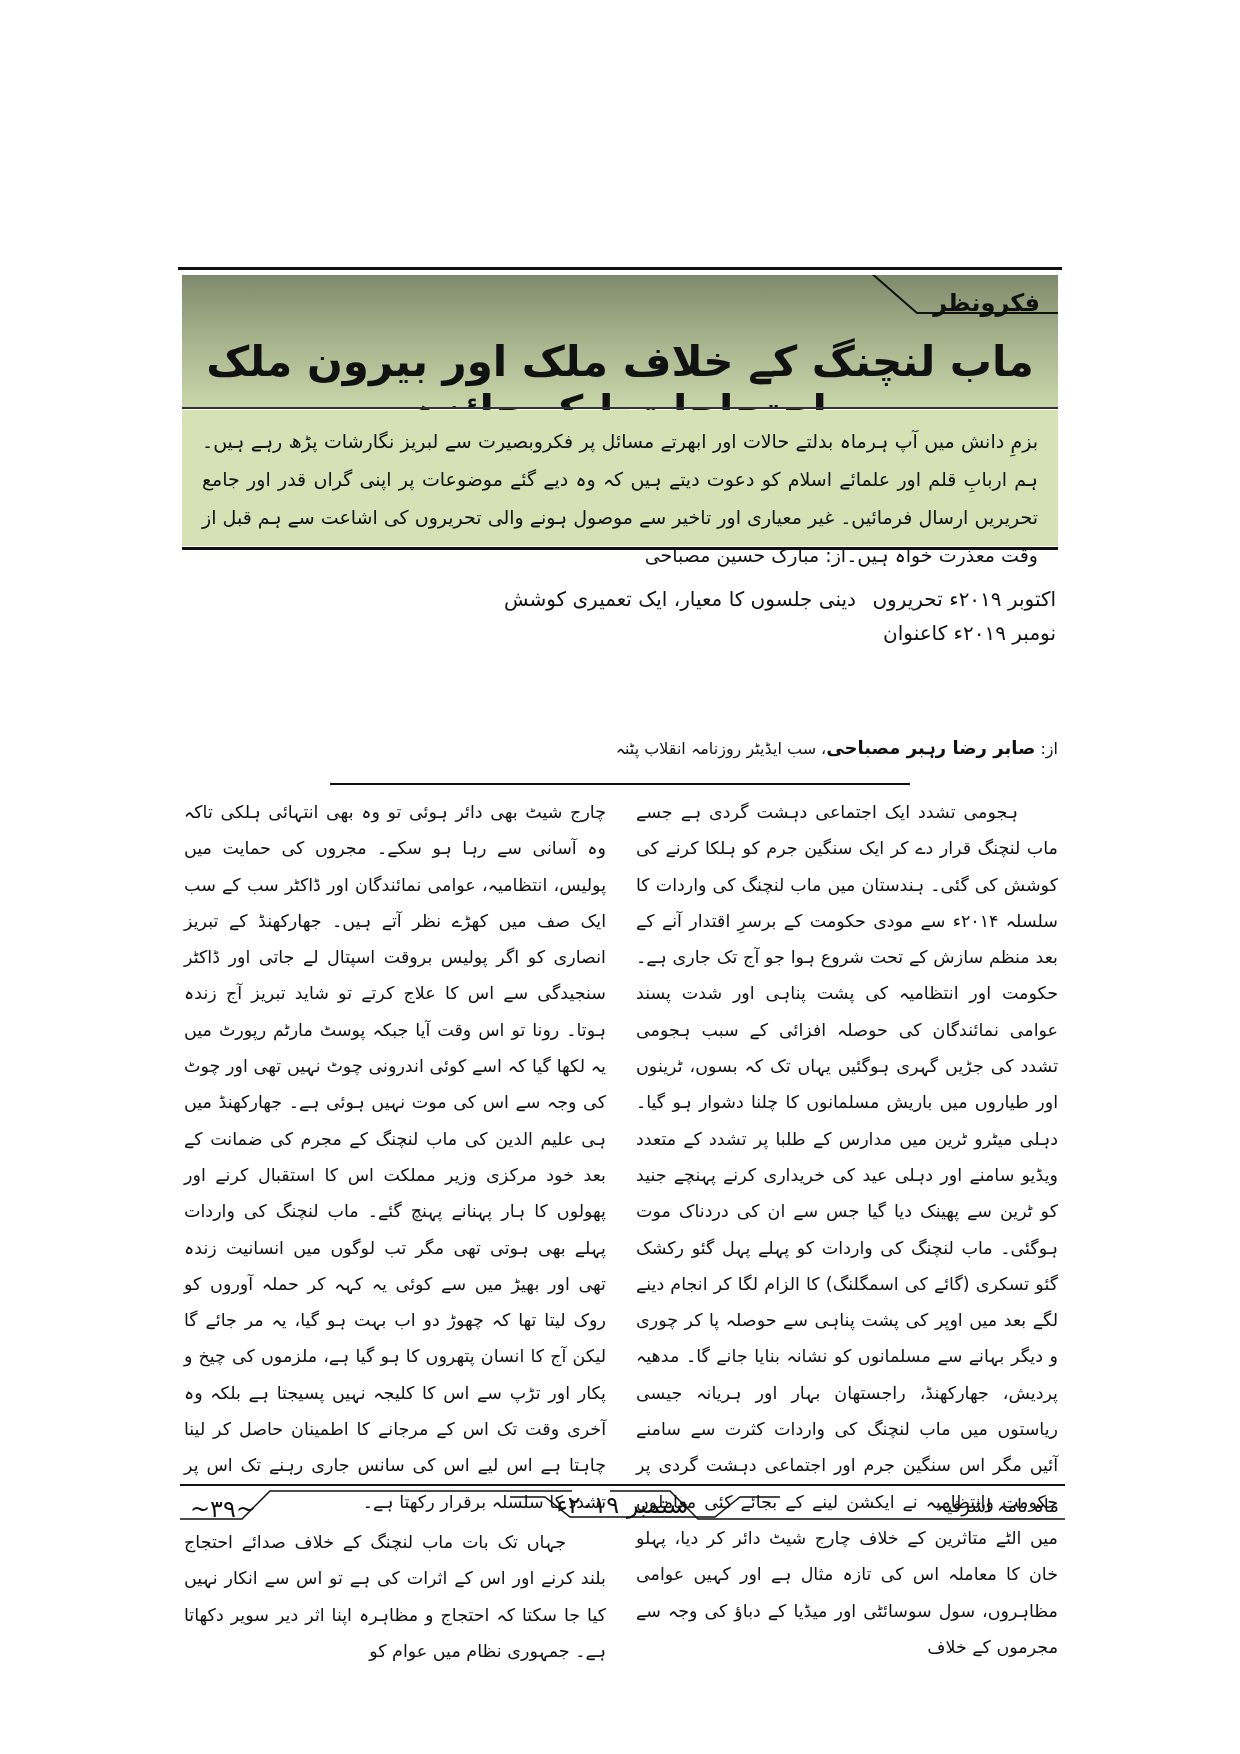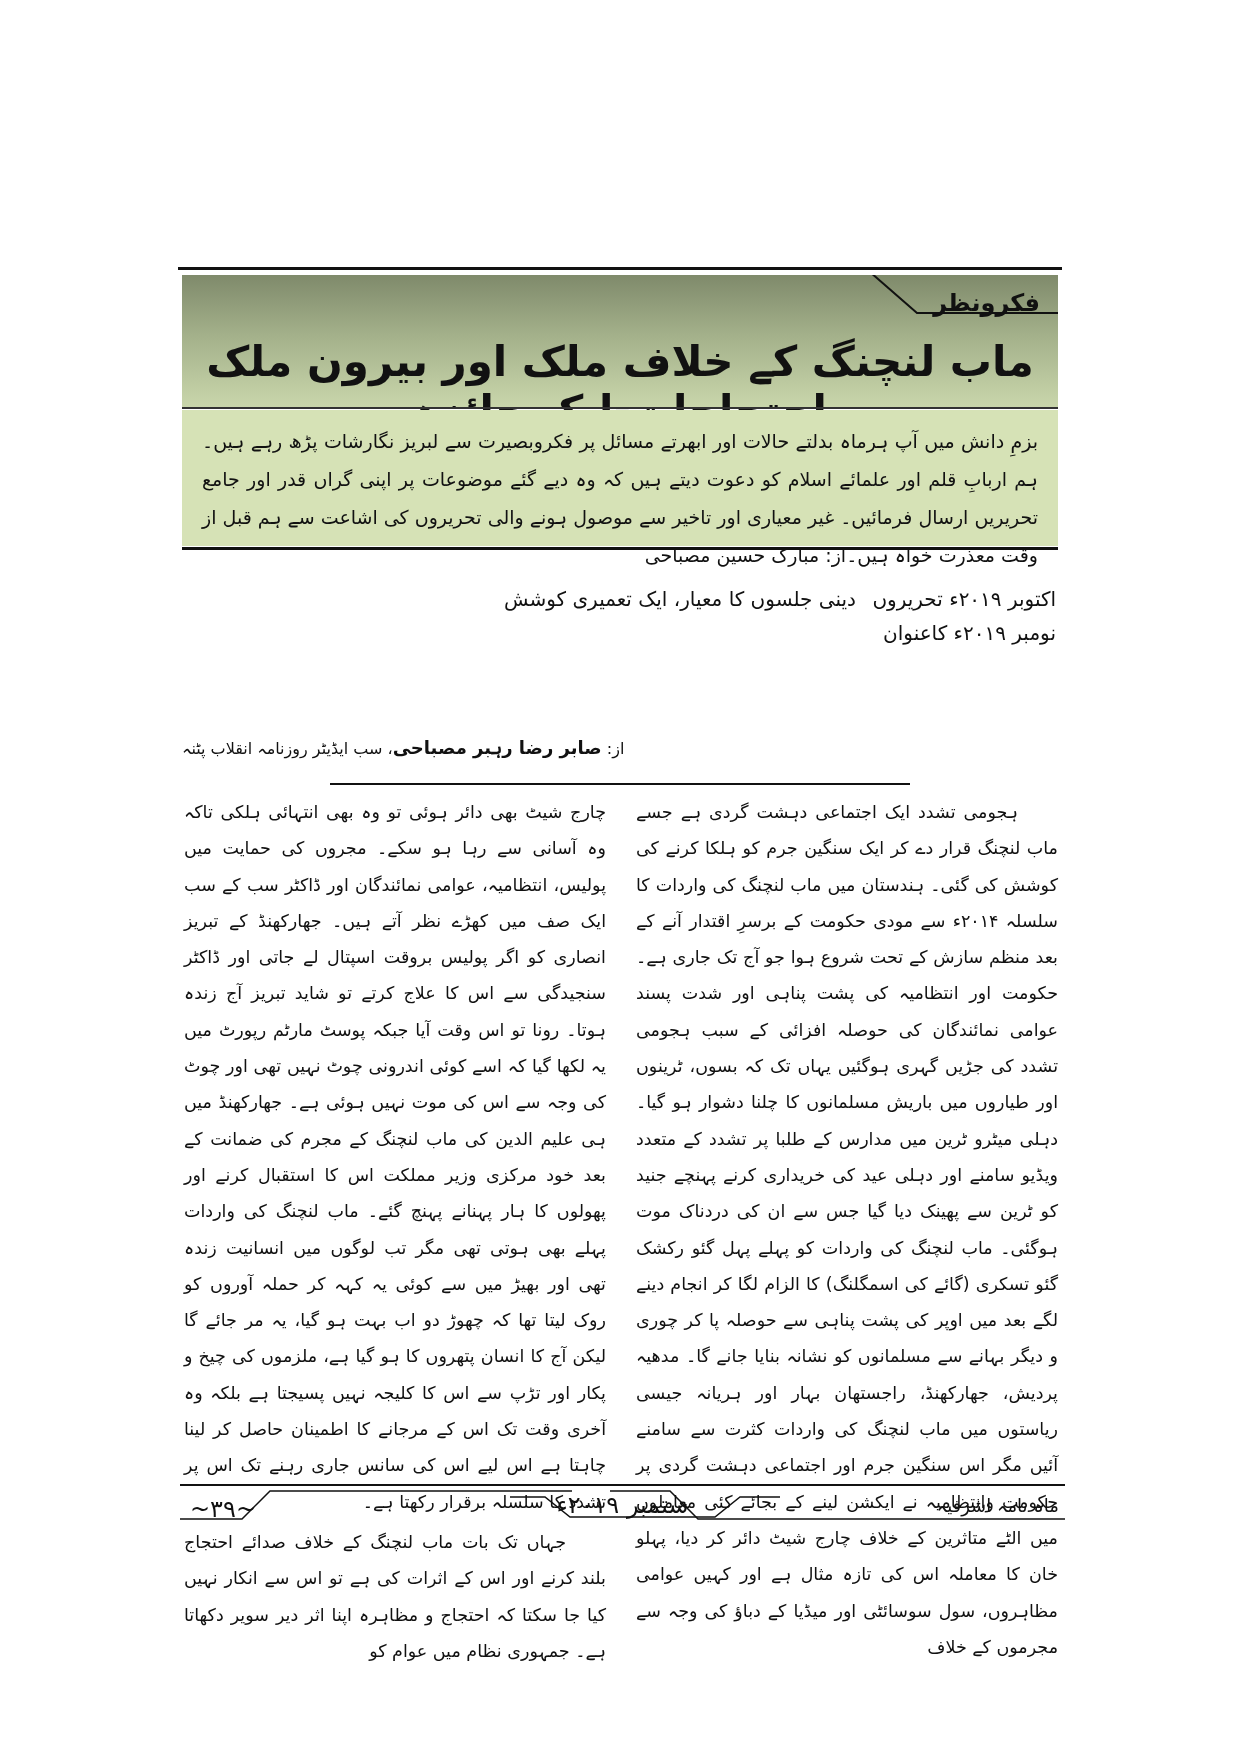--- a/index.html
+++ b/index.html
@@ -29,21 +29,21 @@
 
     
     .topics { position: absolute; left: 400px; width: 656px; top: 582px; direction: rtl; }
     .topic-row { display: flex; direction: rtl; height: 34px; align-items: center; }
     .topic-label { width: 200px; font-size: 20px; }
     .topic-value { font-size: 20px; }
 
     
     .art-title { position: absolute; left: 182px; width: 876px; top: 672px; text-align: center; direction: rtl;
                  font-size: 36px; font-weight: bold; color: #111; }
-    .byline { position: absolute; left: 182px; width: 876px; top: 737px; text-align: left; direction: rtl;
+    .byline { position: absolute; left: 182px; width: 876px; top: 737px; text-align: right; direction: rtl;
               font-size: 16px; }
     .byline .author { font-weight: bold; font-size: 18px; }
     .byline-rule { position: absolute; left: 330px; width: 580px; top: 783px; height: 2px; background: #111; }
 
     
     .col { position: absolute; top: 790px; width: 430px; direction: rtl; text-align: justify;
            font-size: 17.5px; line-height: 36.3px; color: #111; }
     .col-right { left: 632px; }
     .col-left { left: 180px; }
     .col p { margin: 4px; }

